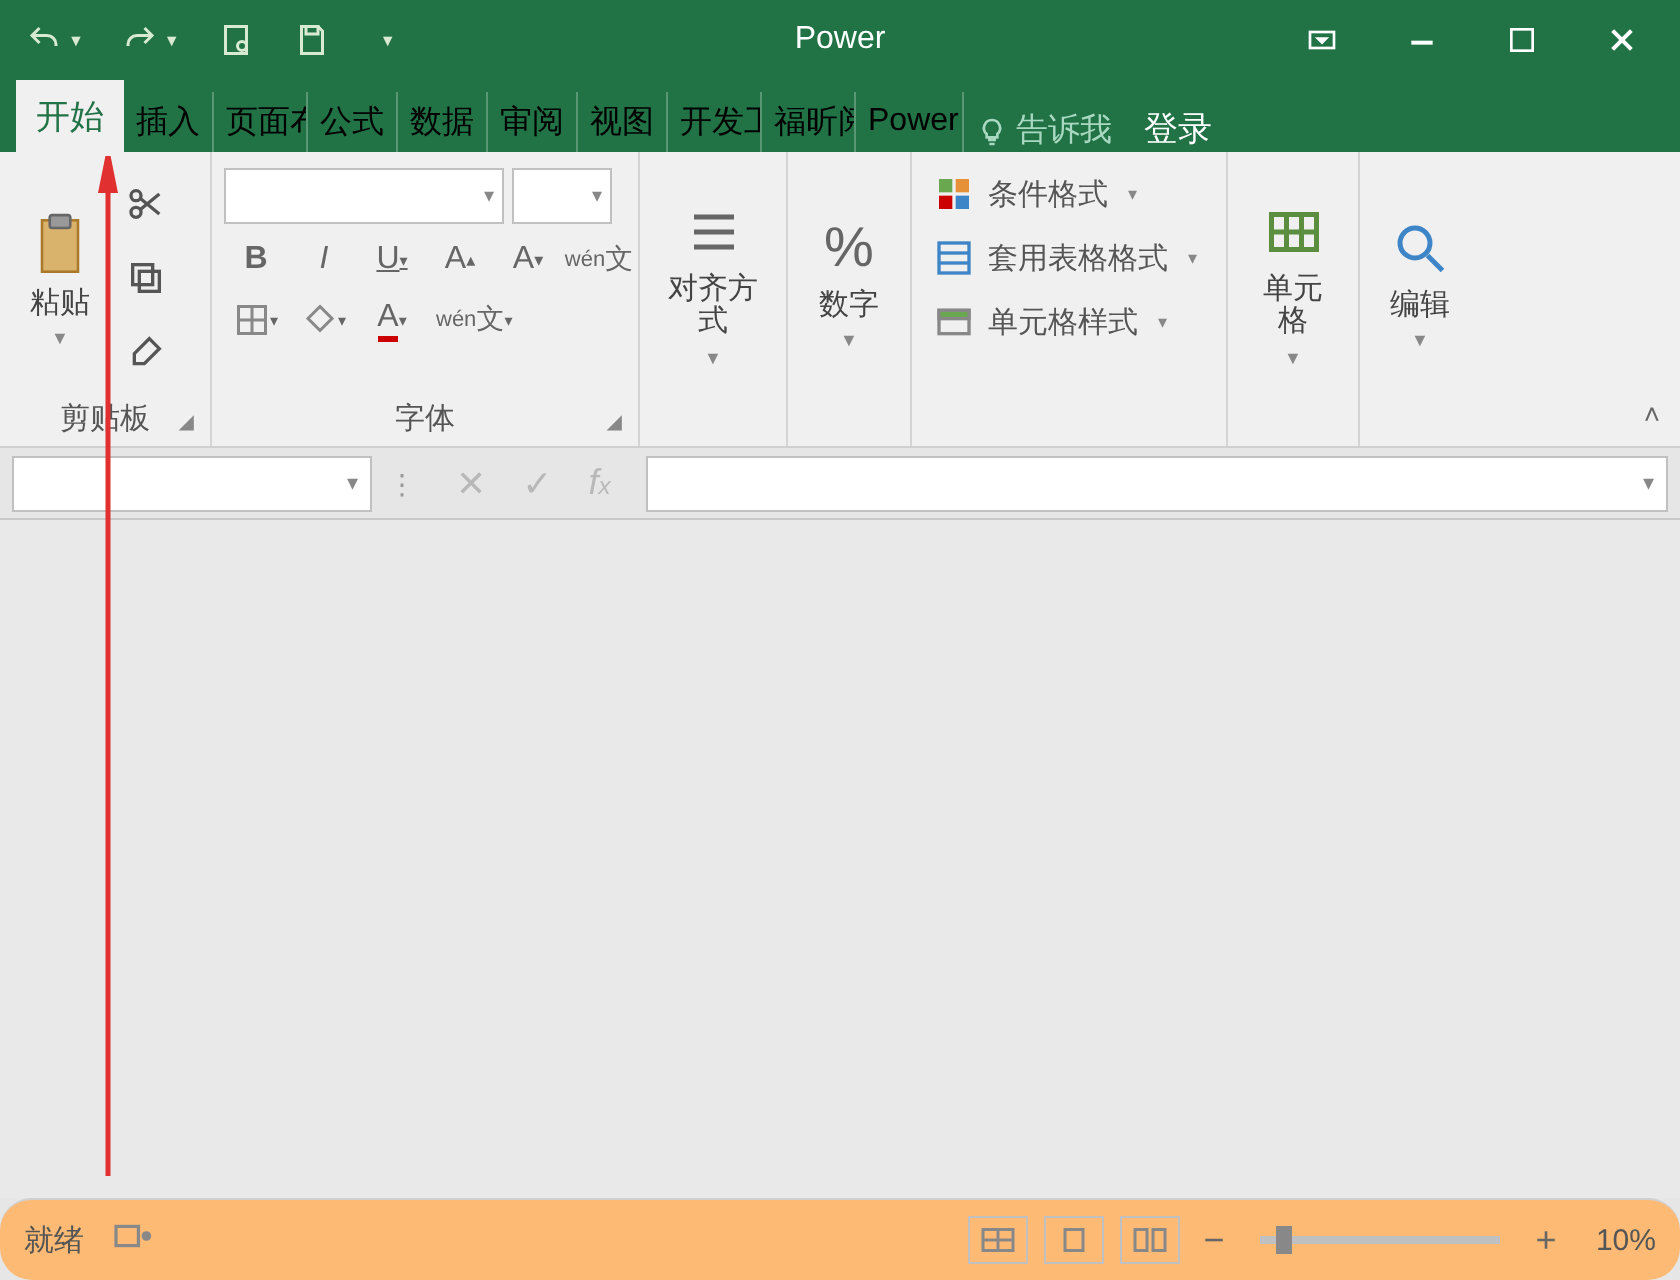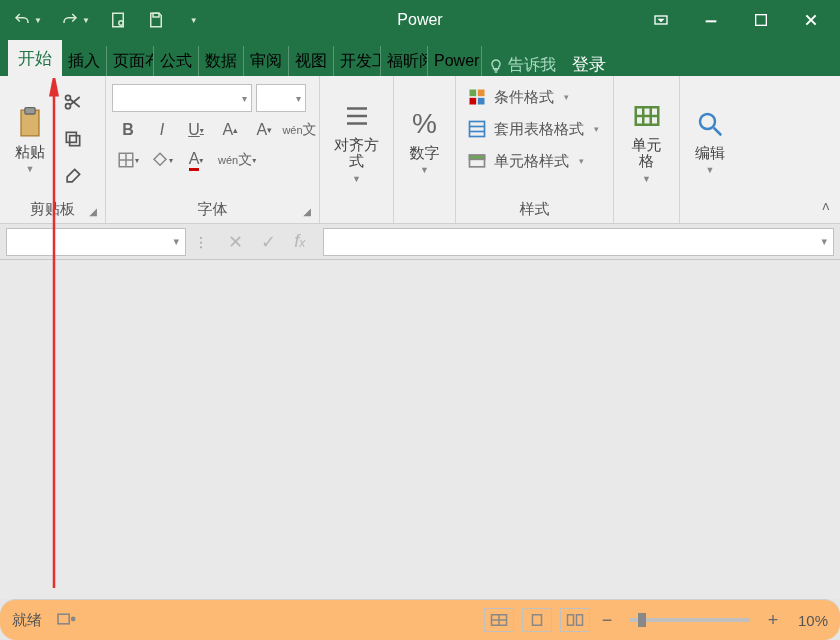--- a/index.html
+++ b/index.html
@@ -291,21 +291,20 @@
         <span class="sicn">
             <svg width="20" height="20" viewBox="0 0 24 24" fill="none" stroke="#888" stroke-width="2">
               <rect x="3" y="5" width="18" height="14"></rect>
               <rect x="3" y="5" width="18" height="5" fill="#6aa84f"></rect>
             </svg>
           </span>
         <span>单元格样式</span>
           <span style="font-size:9px;color:#888;margin-left:4px;">▾</span>
       </div>
     </div>
-    <div class="group-label">样式</div>
   </div>
 
   <div class="group" style="width:66px;align-items:flex-end;">
     <div class="group-body" style="justify-content:center;">
       <div class="vbtn">
         <div class="icn">
             <svg width="32" height="30" viewBox="0 0 24 24" fill="none" stroke="#5b8f3f" stroke-width="2">
               <rect x="3" y="5" width="18" height="14"></rect>
               <line x1="9" y1="5" x2="9" y2="19"></line>
               <line x1="15" y1="5" x2="15" y2="19"></line>

